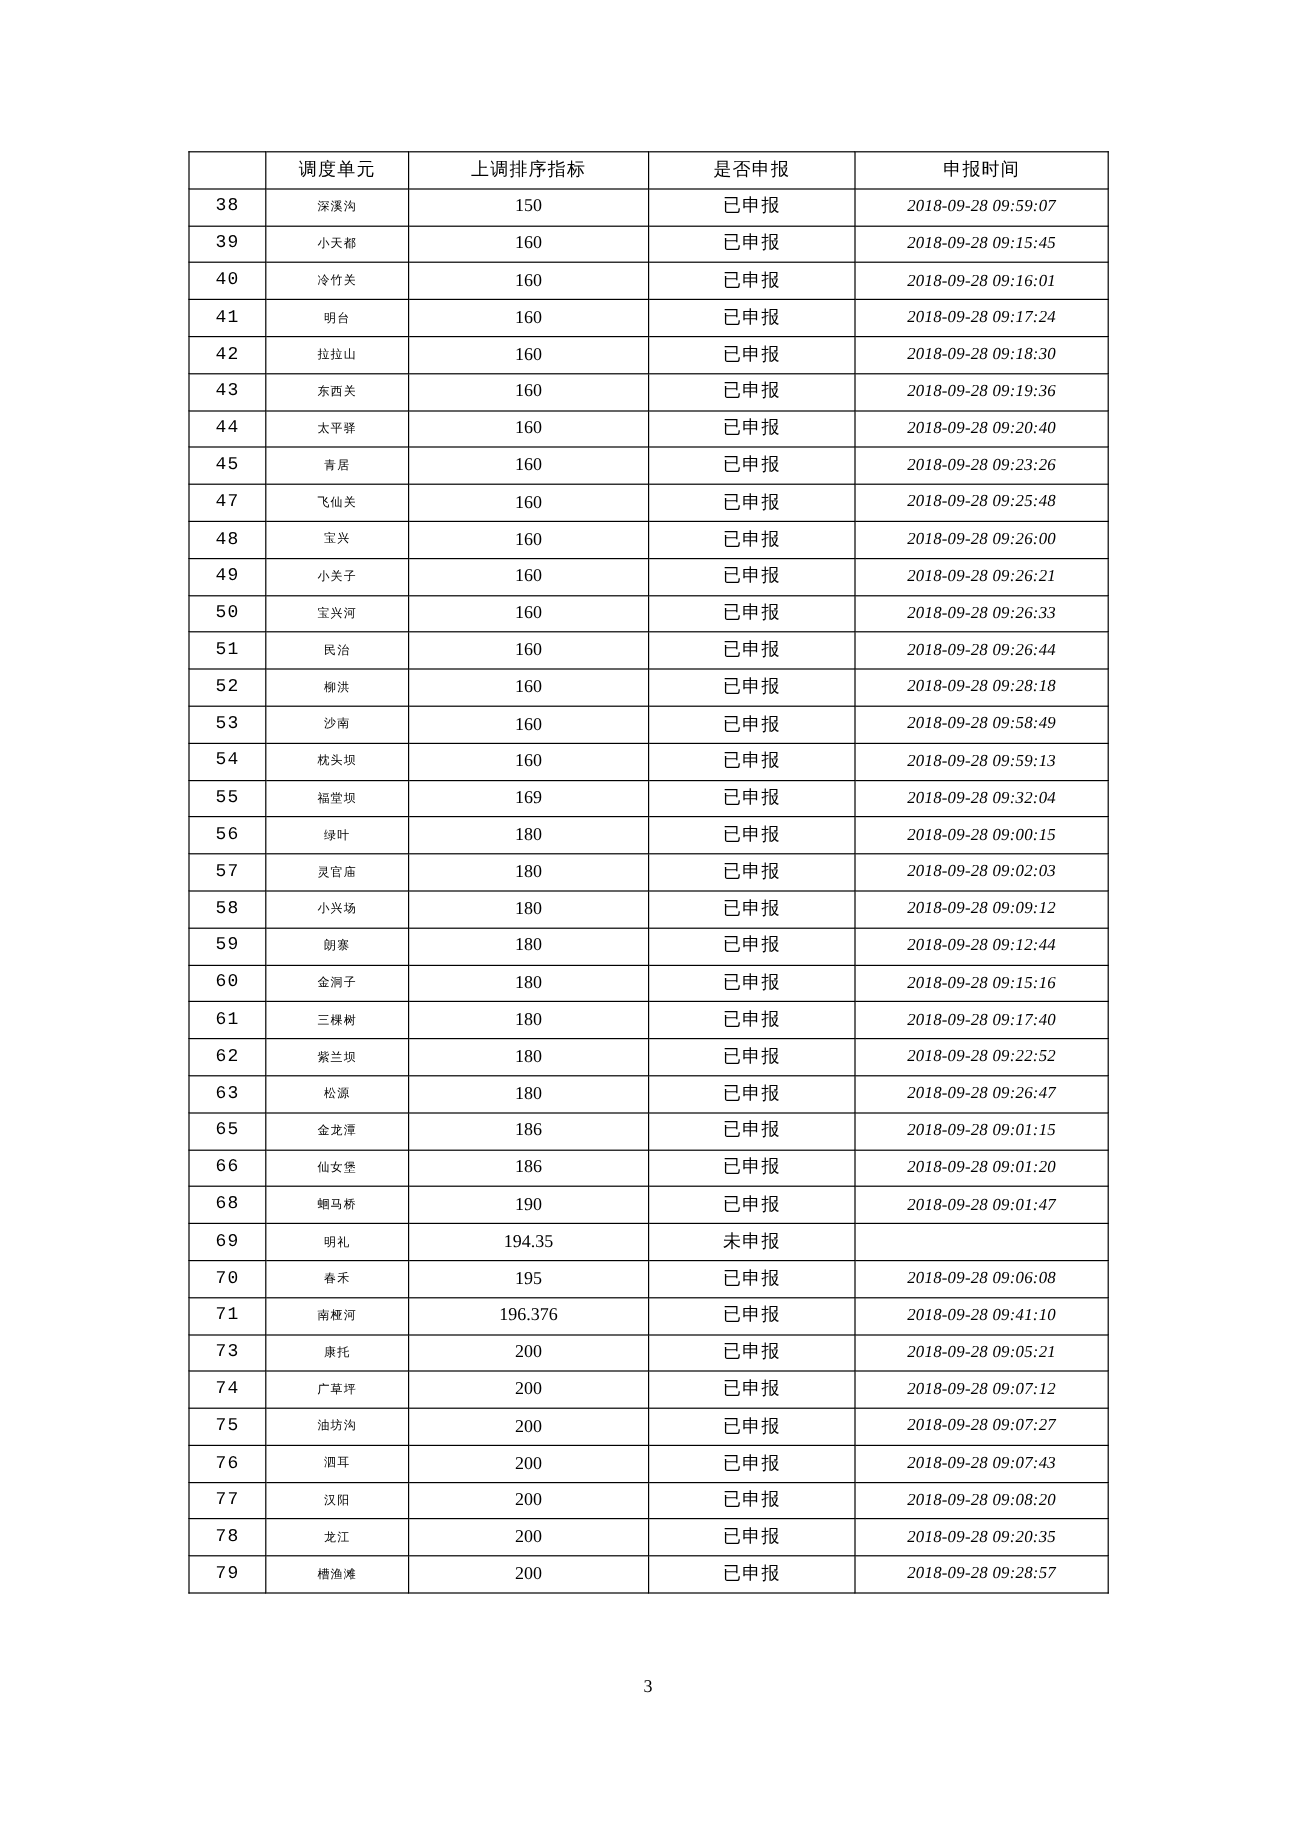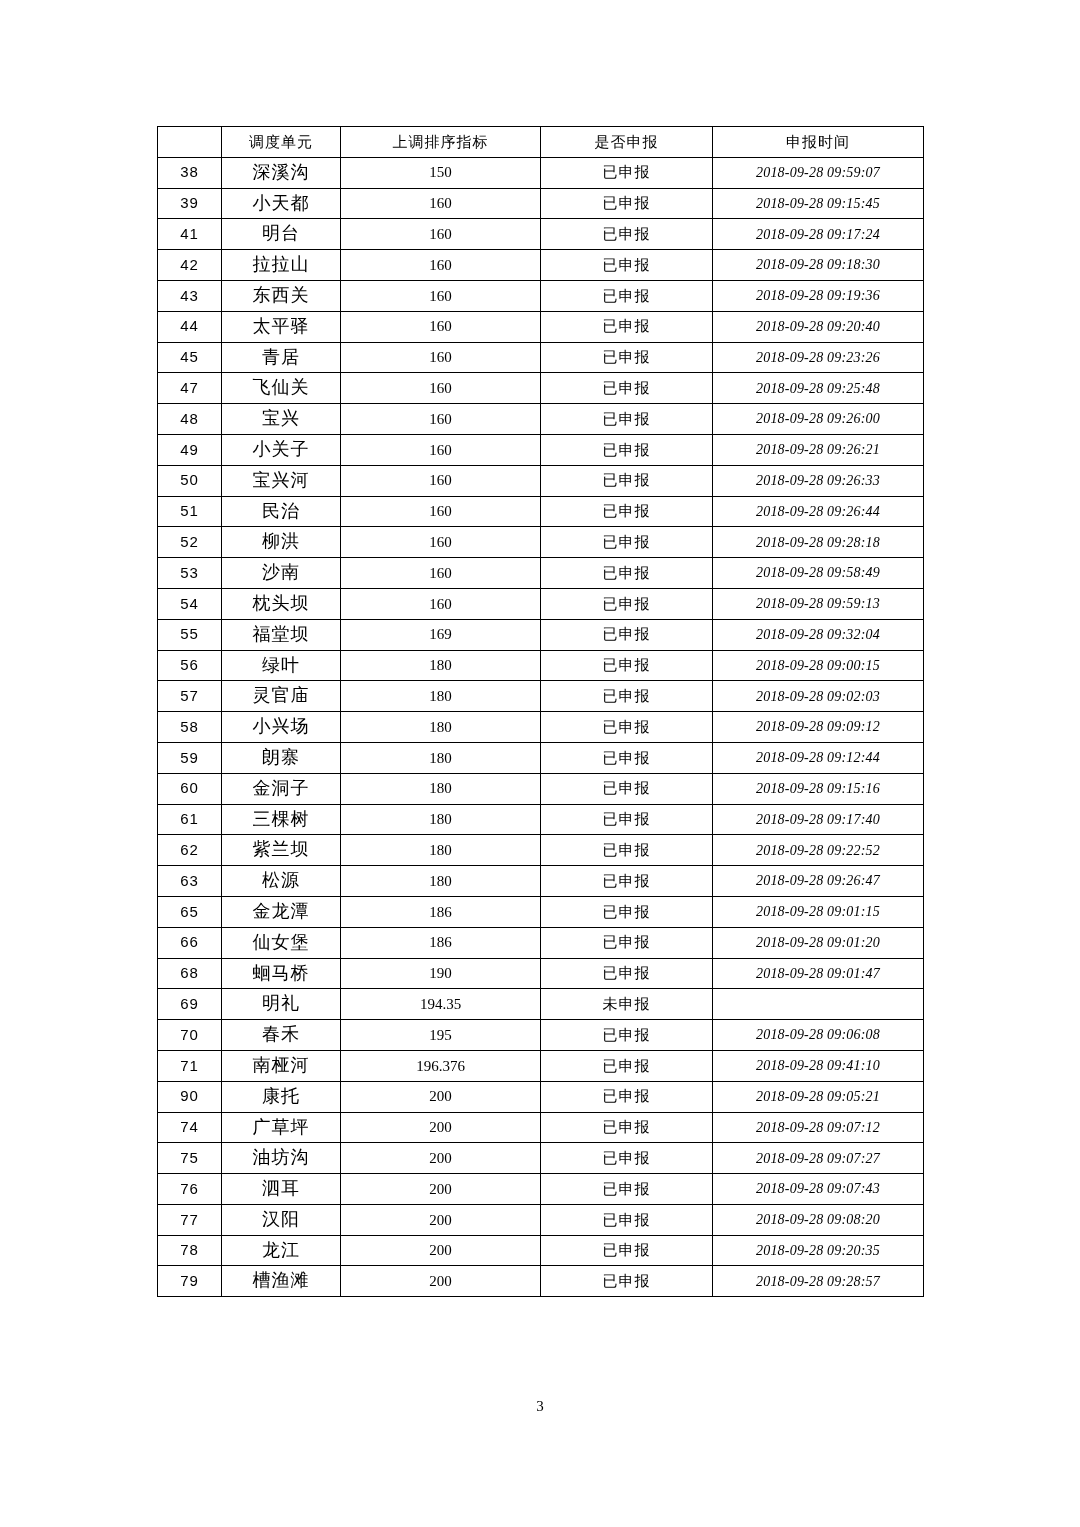--- a/index.html
+++ b/index.html
@@ -45,25 +45,25 @@
     padding: 0;
     font-weight: normal;
     line-height: 1.1;
   }
   table.report th {
     font-size: 15px;
     letter-spacing: 1px;
   }
   td.idx {
     font-size: 15px;
-    font-family: Liberation Sans, sans-serif;
+    font-family: Liberation Mono, monospace;
     letter-spacing: 1px;
   }
   td.unit {
-    font-size: 18px;
+    font-size: 10px;
     letter-spacing: 1px;
   }
   td.num {
     font-size: 15px;
     margin-top: 26px;
   }
   td.flag {
     font-size: 15px;
     letter-spacing: 1px;
   }
@@ -114,20 +114,27 @@
             <td class="time">2018-09-28 09:59:07</td>
           </tr>
           <tr>
             <td class="idx">39</td>
             <td class="unit">小天都</td>
             <td class="num">160</td>
             <td class="flag">已申报</td>
             <td class="time">2018-09-28 09:15:45</td>
           </tr>
           <tr>
+            <td class="idx">40</td>
+            <td class="unit">冷竹关</td>
+            <td class="num">160</td>
+            <td class="flag">已申报</td>
+            <td class="time">2018-09-28 09:16:01</td>
+          </tr>
+          <tr>
             <td class="idx">41</td>
             <td class="unit">明台</td>
             <td class="num">160</td>
             <td class="flag">已申报</td>
             <td class="time">2018-09-28 09:17:24</td>
           </tr>
           <tr>
             <td class="idx">42</td>
             <td class="unit">拉拉山</td>
             <td class="num">160</td>
@@ -310,21 +317,21 @@
             <td class="time">2018-09-28 09:06:08</td>
           </tr>
           <tr>
             <td class="idx">71</td>
             <td class="unit">南桠河</td>
             <td class="num">196.376</td>
             <td class="flag">已申报</td>
             <td class="time">2018-09-28 09:41:10</td>
           </tr>
           <tr>
-            <td class="idx">90</td>
+            <td class="idx">73</td>
             <td class="unit">康托</td>
             <td class="num">200</td>
             <td class="flag">已申报</td>
             <td class="time">2018-09-28 09:05:21</td>
           </tr>
           <tr>
             <td class="idx">74</td>
             <td class="unit">广草坪</td>
             <td class="num">200</td>
             <td class="flag">已申报</td>

